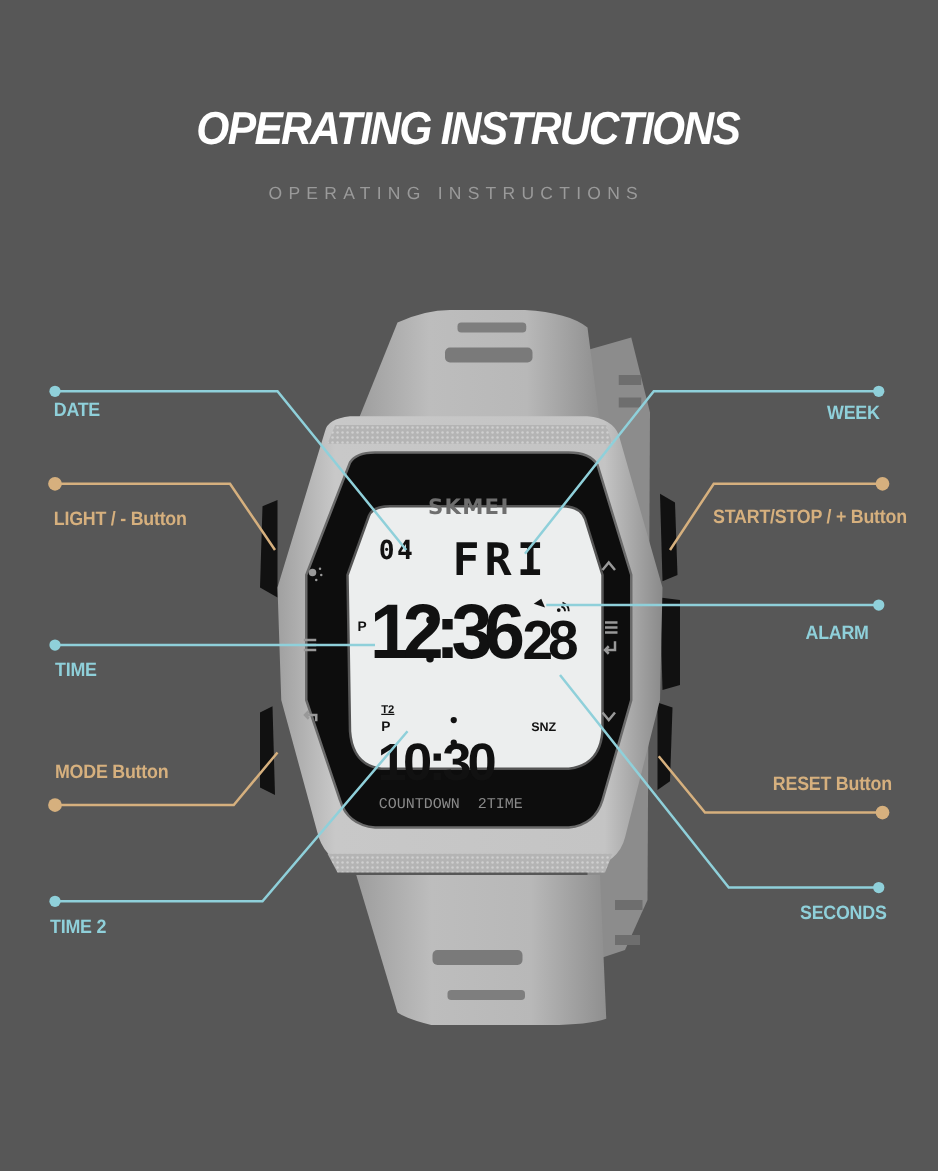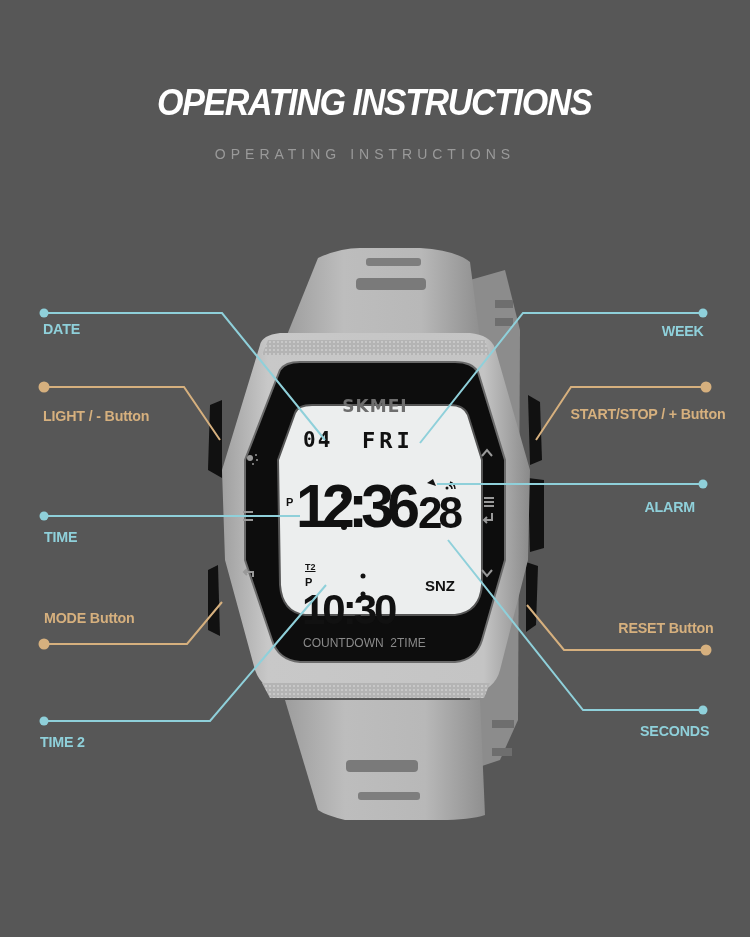--- a/index.html
+++ b/index.html
@@ -112,29 +112,29 @@
   </g>
 
   <circle cx="344" cy="496" r="3" fill="#111"></circle>
     <circle cx="344" cy="527" r="3" fill="#111"></circle>
   <circle cx="363" cy="576" r="2.5" fill="#111"></circle>
     <circle cx="363" cy="594" r="2.5" fill="#111"></circle>
 </svg>
 
 <div class="lcd-text" style="left:320px;top:380px;width:110px;text-align:center;color:#6e6e6e;font-family:'DejaVu Sans',sans-serif;font-size:17px;letter-spacing:1px;margin-top:16px;">SKMEI</div>
 <div class="lcd-text" style="left:303px;top:428px;font-size:21px;letter-spacing:2px;">04</div>
-<div class="lcd-text" style="left:362px;top:428px;font-size:22px;letter-spacing:4px;">FRI</div>
+<div class="lcd-text" style="left:362px;top:428px;font-size:36px;letter-spacing:4px;">FRI</div>
 <div class="lcd-text" style="left:286px;top:496px;font-size:11px;font-family:'Liberation Sans',sans-serif;">P</div>
 <div class="lcd-text" style="left:296px;top:470px;font-size:62px;letter-spacing:-7px;font-family:'Liberation Sans Narrow','Liberation Sans',sans-serif;transform:scaleX(0.95);transform-origin:left top;">12:36</div>
 <div class="lcd-text" style="left:418px;top:488px;font-size:44px;letter-spacing:-4px;font-family:'Liberation Sans',sans-serif;text-align:right;">28</div>
 <div class="lcd-text" style="left:305px;top:562px;font-size:9px;font-family:'Liberation Sans',sans-serif;text-decoration:underline;">T2</div>
 <div class="lcd-text" style="left:305px;top:576px;font-size:11px;font-family:'Liberation Sans',sans-serif;">P</div>
 <div class="lcd-text" style="left:302px;top:560px;font-size:42px;letter-spacing:-3px;font-family:'Liberation Sans',sans-serif;margin-top:26px;">10:30</div>
-<div class="lcd-text" style="left:425px;top:577px;font-size:15px;font-family:'Liberation Sans',sans-serif;">SNZ</div>
-<div class="lcd-text" style="left:303px;top:636px;font-size:12px;color:#8a8a8a;font-weight:normal;font-family:Liberation Sans, sans-serif;white-space:pre;">COUNTDOWN  2TIME</div>
+<div class="lcd-text" style="left:425px;top:577px;font-size:10px;font-family:'Liberation Sans',sans-serif;">SNZ</div>
+<div class="lcd-text" style="left:303px;top:636px;font-size:12px;color:#8a8a8a;font-weight:normal;font-family:Liberation Mono, monospace;white-space:pre;">COUNTDOWN  2TIME</div>
 
 <svg class="overlay" width="750" height="937" viewBox="0 0 750 937">
   <g stroke-width="2" fill="none">
 
     <polyline points="44,313 222,313 325,440" stroke="#8fd0da"></polyline>
     <polyline points="44,516 300,516" stroke="#8fd0da"></polyline>
     <polyline points="44,721 210,721 326,585" stroke="#8fd0da"></polyline>
 
     <polyline points="703,313 523,313 420,443" stroke="#8fd0da"></polyline>
     <polyline points="703,484 437,484" stroke="#8fd0da"></polyline>

